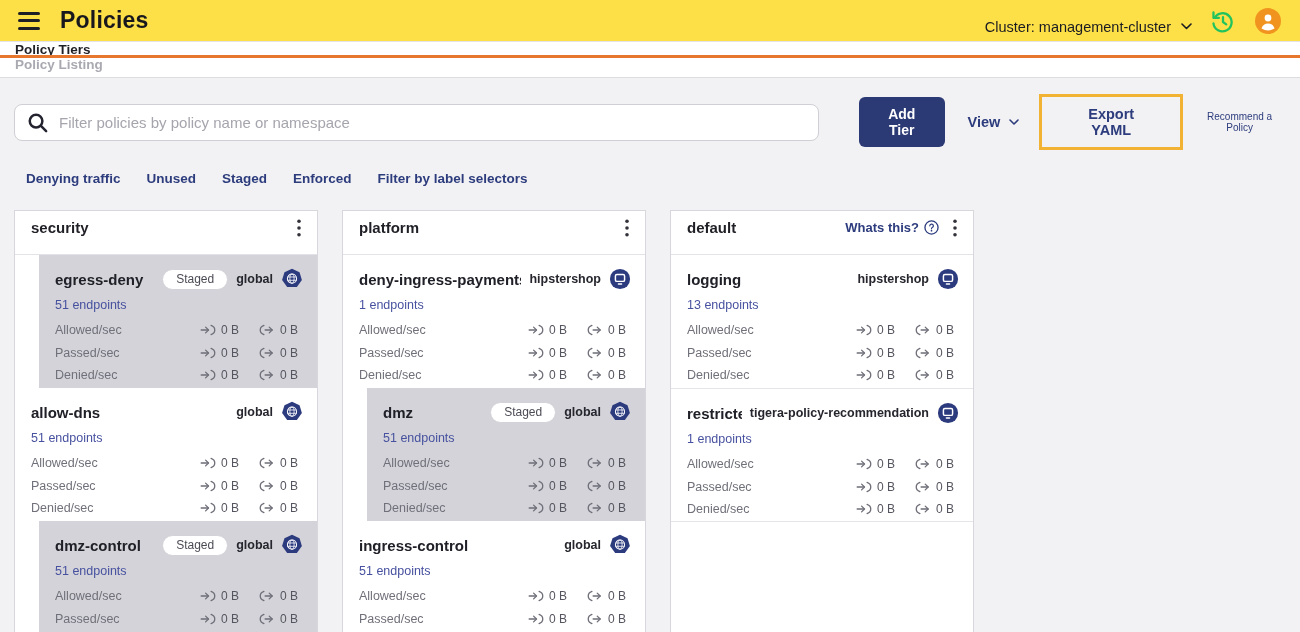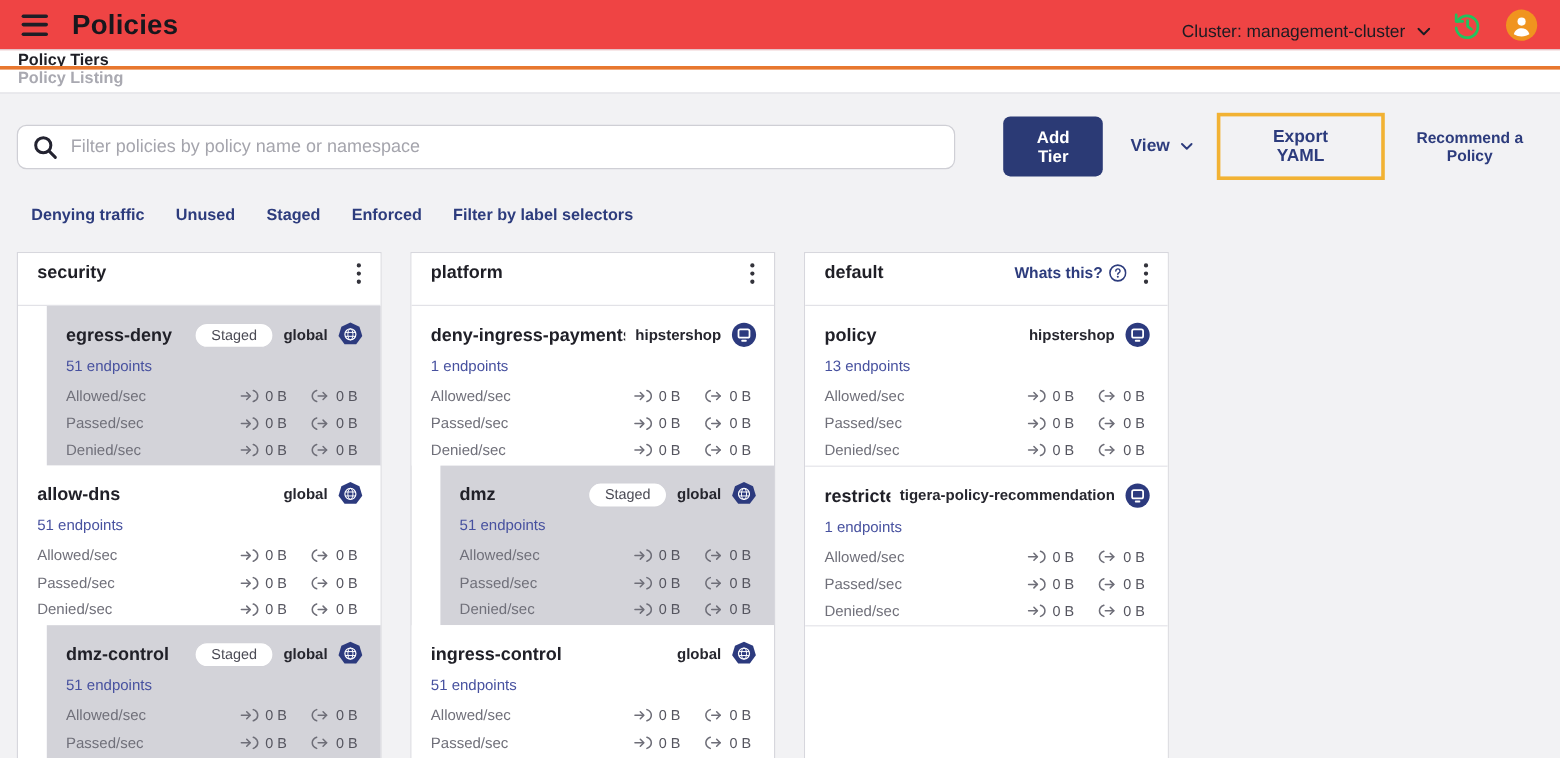--- a/index.html
+++ b/index.html
@@ -1,20 +1,20 @@
 <!DOCTYPE html>
 <html><head>
 <meta charset="utf-8">
 <style>
   * { margin:0; padding:0; box-sizing:border-box; }
   html,body { width:1300px; height:632px; overflow:hidden; background:#f2f2f4;
               font-family:"Liberation Sans", sans-serif; }
 
   
-  .topbar { height:42px; background:#ef4444; border-bottom:1px solid #e3e3e8;
+  .topbar { height:42px; background:#fde047; border-bottom:1px solid #e3e3e8;
             display:flex; align-items:center; padding:0 18px; }
   .hamburger { width:22px; height:18px; display:flex; flex-direction:column;
                justify-content:space-between; cursor:pointer; background:none; border:none; }
   .hamburger span { display:block; height:3px; background:#1e1e26; border-radius:2px; }
   .page-title { font-size:23px; font-weight:800; color:#17171d; margin-left:20px; letter-spacing:.2px; }
   .topbar-right { margin-left:auto; display:flex; align-items:flex-end; gap:18px; }
   .cluster-select { display:flex; align-items:center; gap:10px; font-size:14.5px; color:#1b1b22;
                     background:none; border:none; cursor:pointer; font-family:inherit; }
   .icon-btn { background:none; border:none; cursor:pointer; display:flex; align-items:center; }
 
@@ -37,22 +37,22 @@
   .search-icon { position:absolute; left:12px; top:7px; }
   .toolbar-actions { display:flex; align-items:center; margin-left:40px; }
   .btn-primary { background:#2b3a75; color:#fff; font-size:14px; font-weight:600; border:none;
                  border-radius:6px; padding:9px 15px; cursor:pointer; font-family:inherit; }
   .view-btn { display:flex; align-items:center; gap:9px; background:none; border:none; cursor:pointer;
               color:#2d3c7d; font-size:14.5px; font-weight:600; margin-left:23px; font-family:inherit; }
   .export-box { margin-left:20px; border:3px solid #f2b233; padding:9px 25px; display:flex;
                 align-items:center; justify-content:center; }
   .export-btn { background:none; border:none; cursor:pointer; color:#2d3c7d; font-size:14.5px;
                 font-weight:600; font-family:inherit; }
-  .link-btn { background:none; border:none; cursor:pointer; color:#2d3c7d; font-size:13px;
-              font-weight:700; font-family:inherit; margin-left:10px; }
+  .link-btn { background:none; border:none; cursor:pointer; color:#2d3c7d; font-size:10px;
+              font-weight:400; font-family:inherit; margin-left:10px; }
 
   .filters { display:flex; gap:26px; margin:21px 0 0 12px; }
   .filter-link { color:#2d3c7d; font-size:13.5px; font-weight:600; text-decoration:none; cursor:pointer; }
 
   
   .board { display:flex; gap:24px; margin-top:24px; align-items:flex-start; }
   .tier { width:304px; height:448px; background:#fff; border:1px solid #d7d7dd;
           display:flex; flex-direction:column; }
   .tier-header { height:44px; flex:none; display:flex; align-items:center; padding:0 12px 10px 16px;
                  border-bottom:1px solid #e2e2e7; background:#fff; }
@@ -683,21 +683,21 @@
             <circle cx="2" cy="2.2" r="1.8" fill="#33333b"></circle>
             <circle cx="2" cy="9" r="1.8" fill="#33333b"></circle>
             <circle cx="2" cy="15.8" r="1.8" fill="#33333b"></circle>
           </svg>
         </button>
       </div>
     </header>
     <div class="cards">
   <article class="card">
     <div class="card-top">
-      <h3 class="card-title">policy</h3>
+      <h3 class="card-title">logging</h3>
 
       <span class="scope-label">hipstershop</span>
 
       <span class="badge-icon icon-namespace">
         <svg width="22" height="22" viewBox="0 0 24 24">
           <circle cx="12" cy="12" r="11" fill="#2c3a7e"></circle>
           <rect x="7" y="7" width="10" height="7.6" rx="1.6" fill="none" stroke="#fff" stroke-width="1.6"></rect>
           <path d="M10.3 17.4h3.4" stroke="#fff" stroke-width="1.7" stroke-linecap="round"></path>
         </svg>
       </span>

